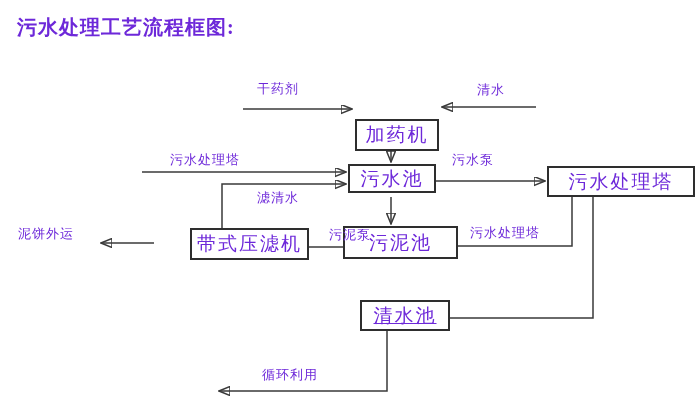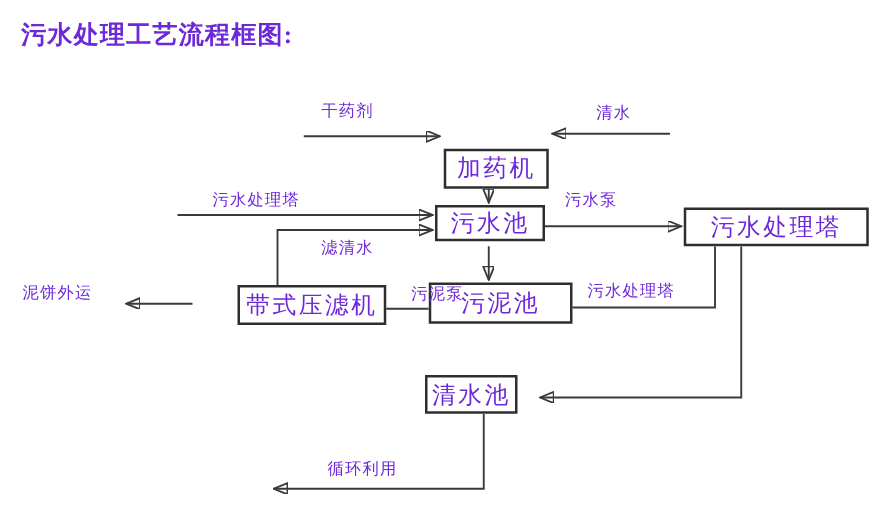--- a/index.html
+++ b/index.html
@@ -81,21 +81,21 @@
     <path d="M154,243 L101,243" marker-end="url(#arrow)"></path>
     <path d="M593,197 L593,318 L432,318" marker-end="url(#arrow)"></path>
     <path d="M387,331 L387,391 L219,391" marker-end="url(#arrow)"></path>
   </svg>
 
   <div class="node" style="left:355px; top:88px; width:84px; height:32px;margin-top:31px;">加药机</div>
   <div class="node" style="left:348px; top:164px; width:88px; height:29px;">污水池</div>
   <div class="node" style="left:547px; top:166px; width:148px; height:31px;">污水处理塔</div>
   <div class="node" style="left:343px; top:226px; width:115px; height:33px;">污泥池</div>
   <div class="node" style="left:154px; top:228px; width:119px; height:32px;margin-left:36px;">带式压滤机</div>
-  <div class="node" style="left:340px; top:300px; width:74px; height:31px;">清水池</div>
+  <div class="node" style="left:360px; top:300px; width:90px; height:31px;text-decoration:underline;">清水池</div>
 
   <div class="edge-label" style="left:257px; top:80px;">干药剂</div>
   <div class="edge-label" style="left:477px; top:81px;">清水</div>
   <div class="edge-label" style="left:170px; top:151px;">污水处理塔</div>
   <div class="edge-label" style="left:257px; top:189px;">滤清水</div>
   <div class="edge-label" style="left:452px; top:151px;">污水泵</div>
   <div class="edge-label" style="left:284px; top:226px;margin-left:45px;">污泥泵</div>
   <div class="edge-label" style="left:470px; top:224px;">污水处理塔</div>
   <div class="edge-label" style="left:18px; top:225px;">泥饼外运</div>
   <div class="edge-label" style="left:262px; top:366px;">循环利用</div>

